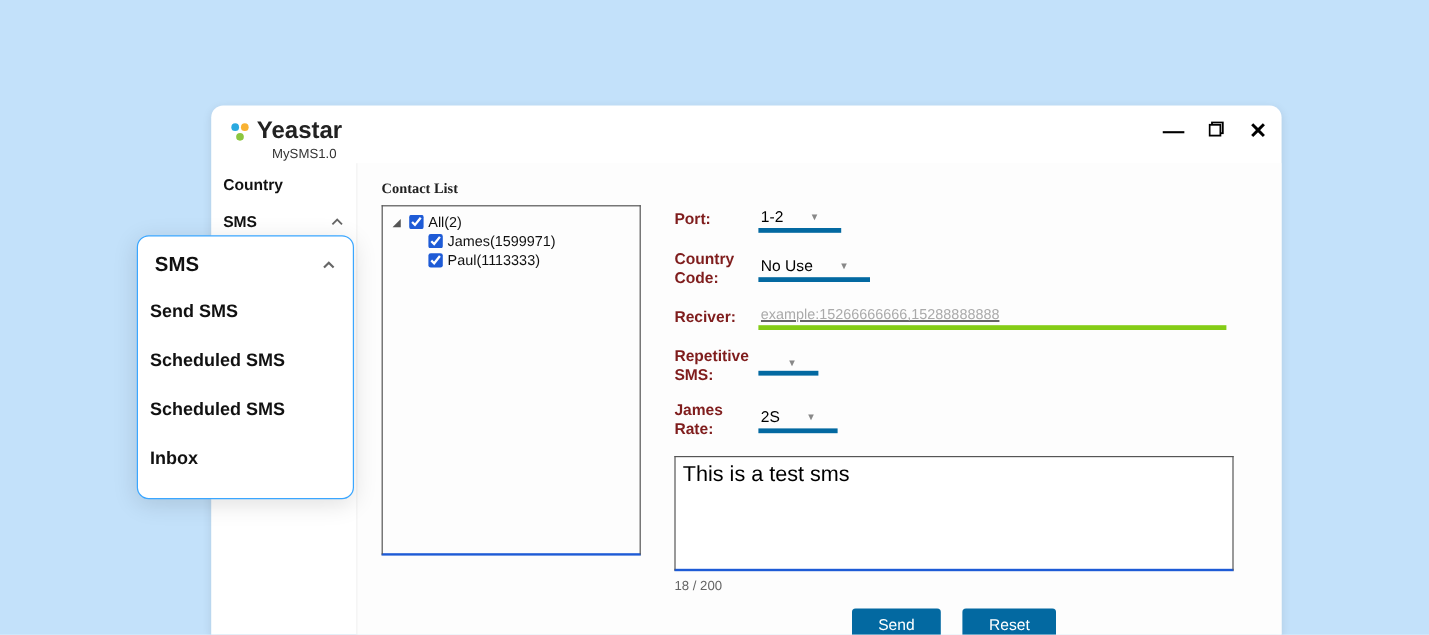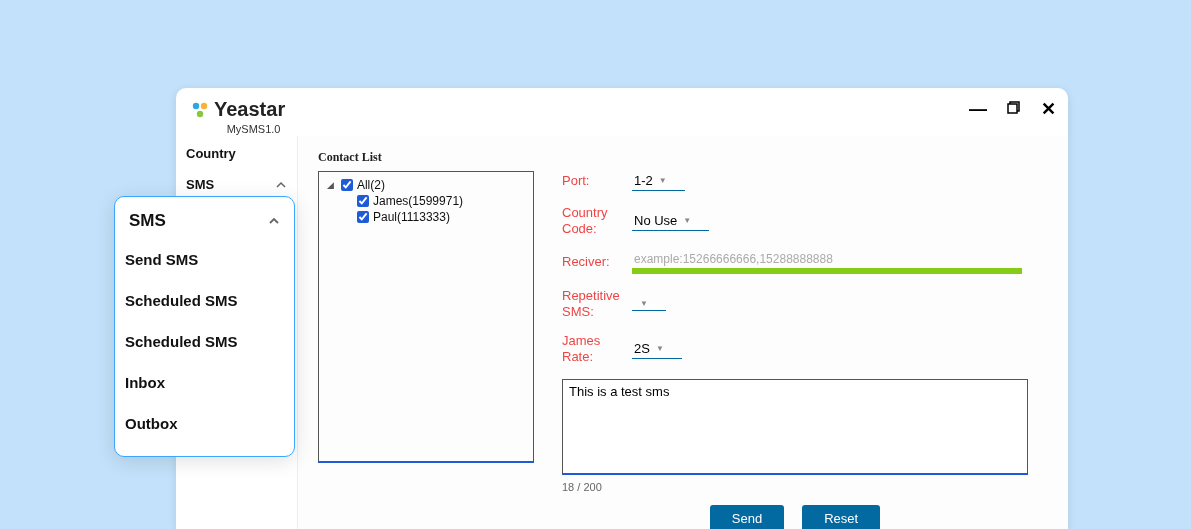--- a/index.html
+++ b/index.html
@@ -66,50 +66,52 @@
     border-bottom: 2px solid #1e5bd6;
     padding: 6px 8px;
     font-size: 12px;
     color: #111;
   }
   .tree-root { display: flex; align-items: center; gap: 4px; }
   .tree-child { margin-left: 30px; display: flex; align-items: center; gap: 4px; margin-top: 2px; }
   .cb { width: 12px; height: 12px; accent-color: #1e5bd6; }
   .form-area { flex: 1; padding-top: 0; }
   .form-row { display: flex; align-items: center; margin-bottom: 14px; font-size: 13px; }
-  .form-label { width: 70px; font-weight: 400; color: #ef4444; line-height: 1.2; }
+  .form-label { width: 70px; font-weight: 700; color: #7f1d1d; line-height: 1.2; }
   .select-like {
     border: none;
-    border-bottom: 1px solid #0369a1;
+    border-bottom: 4px solid #0369a1;
     padding: 2px 18px 2px 2px;
     font-size: 13px;
     background: transparent;
     position: relative;
     display: inline-flex;
     align-items: center;
     min-width: 40px;
+    gap: 16px;
   }
   .select-caret { font-size: 8px; color: #888; margin-left: 6px; }
   .text-input {
     border: none;
-    border-bottom: 6px solid #84cc16;
+    border-bottom: 4px solid #84cc16;
     font-size: 12px;
     padding: 2px 2px;
     width: 390px;
     background: transparent;
     outline: none;
+    text-decoration: underline;
   }
   .text-input::placeholder { color: #aaa; }
   .msg-box {
     width: 466px;
     height: 96px;
     border: 1px solid #555;
     border-bottom: 2px solid #1e5bd6;
     padding: 4px 6px;
-    font-size: 13px;
+    font-size: 18px;
     outline: none;
     resize: none;
   }
   .char-count { font-size: 11px; color: #666; width: 466px; margin-top: 2px; }
   .actions { display: flex; gap: 18px; justify-content: center; width: 466px; margin-top: 12px; }
   .btn {
     background: #0369a1;
     color: #fff;
     border: none;
     padding: 6px 22px;
@@ -259,14 +261,13 @@
   <div class="submenu-header">
     <span>SMS</span>
     <svg class="chevron-svg" viewBox="0 0 12 12">
         <path d="M2 8 L6 4 L10 8" stroke="#666" stroke-width="1.8" fill="none"></path>
       </svg>
   </div>
   <div class="submenu-item">Send SMS</div>
   <div class="submenu-item">Scheduled SMS</div>
   <div class="submenu-item">Scheduled SMS</div>
   <div class="submenu-item">Inbox</div>
-  <div class="submenu-item">Outbox</div>
 </div>
 
 </body></html>

